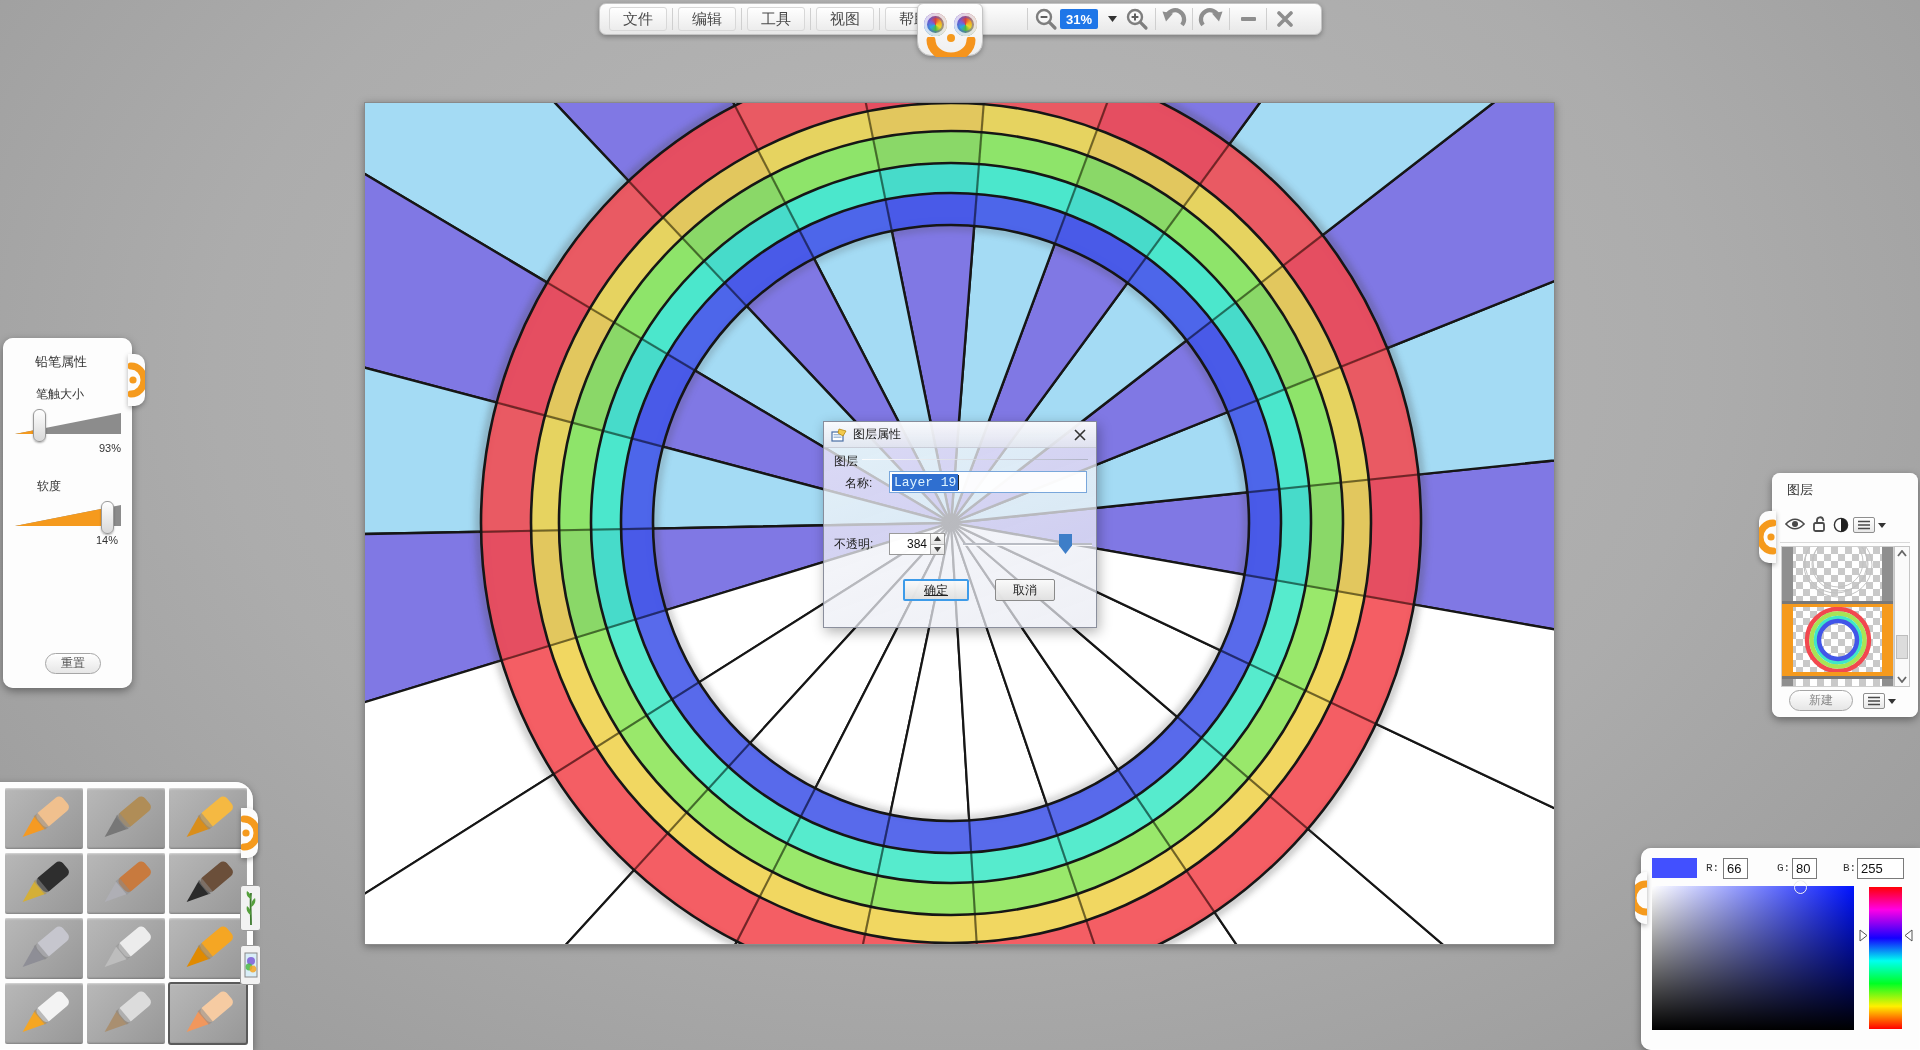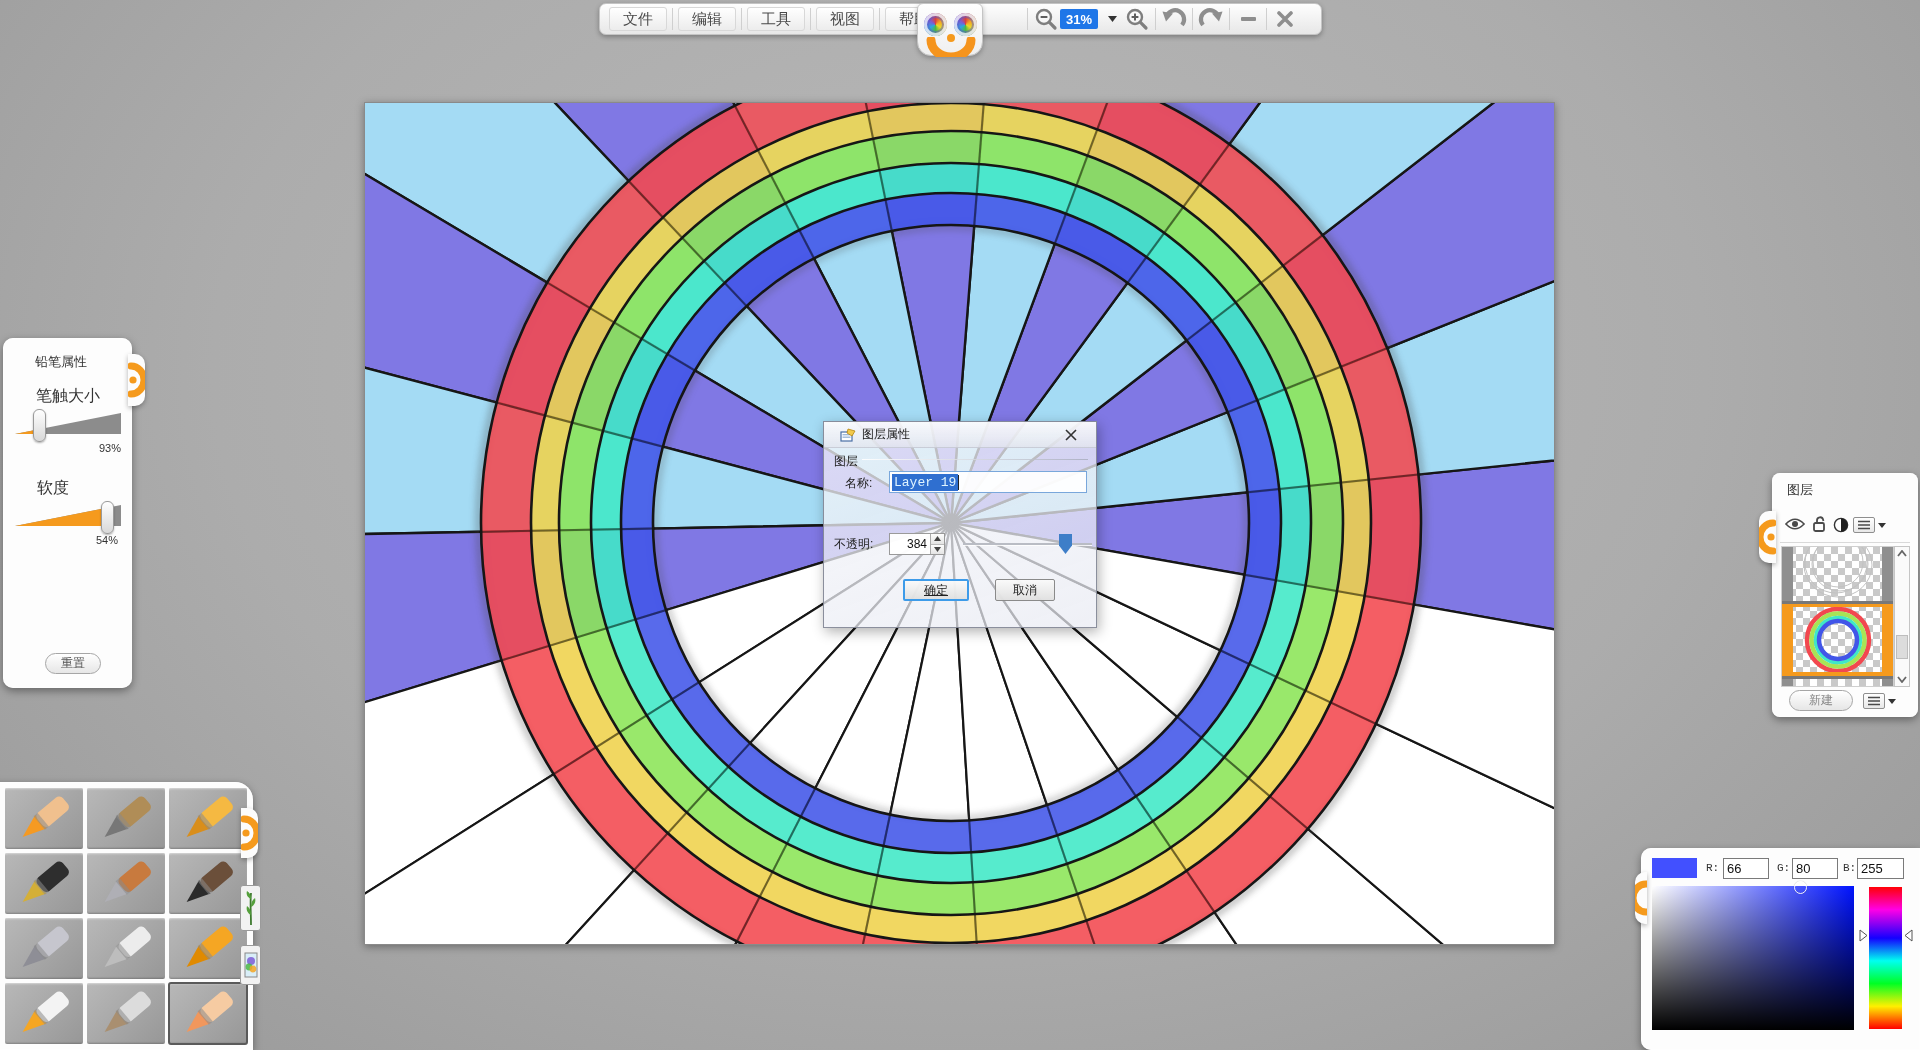--- a/index.html
+++ b/index.html
@@ -39,21 +39,21 @@
     box-shadow: inset 0 0 0 3px rgba(255,255,255,.75), inset 0 0 0 5px rgba(90,90,200,.5); }
   .clown-nose { position:absolute; left:29px; top:30px; width:8px; height:8px; border-radius:50%; }
 
   
   #canvas-wrap { position:absolute; left:364px; top:102px; width:1191px; height:843px;
     background:#FFF; border:1px solid #8A8A8A; box-shadow:0 2px 8px rgba(0,0,0,.35); z-index:1; }
 
   
   #pencil-panel { left:3px; top:338px; width:129px; height:350px; z-index:6; }
   #pencil-panel .title { position:absolute; left:32px; top:15px; font-size:13px; color:#333; }
-  .slider-label { position:absolute; font-size:16px; color:#333; }
+  .slider-label { position:absolute; font-size:12px; color:#333; }
   .slider-wrap { position:absolute; width:114px; height:46px; }
   .slider-handle { position:absolute; width:13px; height:33px; border-radius:6px;
     background:linear-gradient(#FFFFFF,#D8D8D8); border:1px solid #9A9A9A; box-shadow:0 1px 2px rgba(0,0,0,.3); }
   .slider-value { position:absolute; font-size:11px; color:#333; }
   #reset-btn { position:absolute; left:42px; top:315px; width:56px; height:21px; }
 
   
   .drawer-handle { position:absolute; background:#FCFCFC; box-shadow:0 2px 5px rgba(0,0,0,.3); }
   .drawer-handle.right { border-radius:0 10px 10px 0; }
   .drawer-handle.left  { border-radius:10px 0 0 10px; }
@@ -67,21 +67,21 @@
     display:flex; align-items:center; justify-content:center; }
   .tool-tile.selected { outline:2px solid #5A5A5A; outline-offset:-1px; }
   .side-btn { position:absolute; left:252px; width:21px; background:#F2F2F2; border:1px solid #9A9A9A;
     border-radius:3px; display:flex; align-items:center; justify-content:center; overflow:hidden; }
 
   
   #layer-dialog { position:absolute; left:823px; top:421px; width:274px; height:207px; z-index:30;
     background:linear-gradient(160deg, rgba(244,245,250,.78), rgba(233,235,243,.72));
     border:1px solid rgba(120,125,140,.85); box-shadow:2px 4px 12px rgba(0,0,0,.3); }
   #dlg-titlebar { position:absolute; left:0; top:0; right:0; height:26px; display:flex; align-items:center;
-    padding:0 16px; background:linear-gradient(rgba(252,252,254,.85), rgba(226,229,238,.8));
+    padding:0 7px; background:linear-gradient(rgba(252,252,254,.85), rgba(226,229,238,.8));
     border-bottom:1px solid rgba(170,175,190,.6); }
   #dlg-title { font-size:12px; color:#1A1A1A; margin-left:6px; flex:1; }
   #dlg-close { width:18px; height:18px; display:flex; align-items:center; justify-content:center; }
   .dlg-label { position:absolute; font-size:12px; color:#222; }
   #dlg-group-line { position:absolute; left:38px; top:37px; width:226px; height:1px;
     background:linear-gradient(90deg, rgba(255,255,255,.9), rgba(160,165,180,.7)); }
   #name-input { position:absolute; left:65px; top:49px; width:198px; height:22px;
     background:rgba(255,255,255,.92); border:1px solid #79A7DB; display:flex; align-items:center; padding:0 2px; }
   #name-selection { font-family:"Liberation Mono", monospace; font-size:13px; padding:1px 2px; }
   #name-caret { width:1px; height:15px; background:#222; }
@@ -121,21 +121,21 @@
   #lp-menu2 { position:absolute; left:91px; top:220px; }
   .menu-box { display:flex; align-items:center; gap:3px; }
   .menu-box .box { width:22px; height:16px; border:1px solid #8F8F8F; border-radius:2px;
     background:linear-gradient(#FFF,#E8E8E8); display:flex; align-items:center; justify-content:center; }
 
   
   #color-panel { left:1641px; top:848px; width:279px; height:202px; border-radius:10px 0 0 10px; z-index:6; }
   #swatch { position:absolute; left:11px; top:10px; width:45px; height:20px; }
   .rgb-label { position:absolute; top:14px; font-size:11px; color:#333; font-family:"Liberation Mono", monospace; }
   .rgb-input { position:absolute; top:10px; height:21px; border:1px solid #7A7A7A; background:#FFF;
-    font-size:13px; color:#111; padding:0 3px; width:46px; font-family:"Liberation Sans",sans-serif; }
+    font-size:13px; color:#111; padding:0 3px; width:25px; font-family:"Liberation Sans",sans-serif; }
   #sv-square { position:absolute; left:11px; top:38px; width:202px; height:144px; }
   #sv-white { position:absolute; inset:0; }
   #sv-black { position:absolute; inset:0; background:linear-gradient(to bottom, rgba(0,0,0,0), #000); }
   #sv-cursor { position:absolute; left:142px; top:-5px; width:13px; height:13px; border-radius:50%;
     border:1.5px solid rgba(255,255,255,.95); box-shadow:0 0 1px rgba(0,0,0,.4); }
   #hue-strip { position:absolute; left:228px; top:39px; width:33px; height:142px;
     background:linear-gradient(to bottom,#FF0004 0%,#FF00E6 16%,#1400FF 36%,#00FFF0 52%,#00FF24 68%,#FFF000 84%,#FF0000 100%); }
   .hue-arrow { position:absolute; top:81px; }
 </style>
 </head>
@@ -293,21 +293,21 @@
   <div class="slider-value" style="left:88px;top:104px;width:30px;text-align:right;">93%</div>
 
   <div class="slider-label" style="left:34px;top:140px;">软度</div>
   <div class="slider-wrap" style="left:8px;top:158px;">
     <svg width="114" height="46" viewBox="0 0 114 46">
       <polygon points="4,30 110,9 110,30" fill="#8C8C8C"></polygon>
       <polygon id="soft-fill" points="4,30 95,12 95,30" style="fill:var(--accent);"></polygon>
     </svg>
     <div class="slider-handle" id="soft-handle" style="left:90px;top:5px;"></div>
   </div>
-  <div class="slider-value" style="left:85px;top:196px;width:30px;text-align:right;">54%</div>
+  <div class="slider-value" style="left:85px;top:196px;width:30px;text-align:right;">14%</div>
 
   <div id="reset-btn" class="pill-btn">重置</div>
 
   <div class="drawer-handle right" style="right:-13px;top:16px;width:17px;height:52px;">
     <svg width="17" height="52" viewBox="0 0 17 52">
       <path d="M3,12 a13,14 0 0 1 0,28" fill="none" stroke-linecap="round" stroke-width="7" style="stroke:var(--accent);"></path>
       <circle cx="5" cy="26" r="3.6" style="fill:var(--accent);"></circle>
     </svg>
   </div>
 </div>

